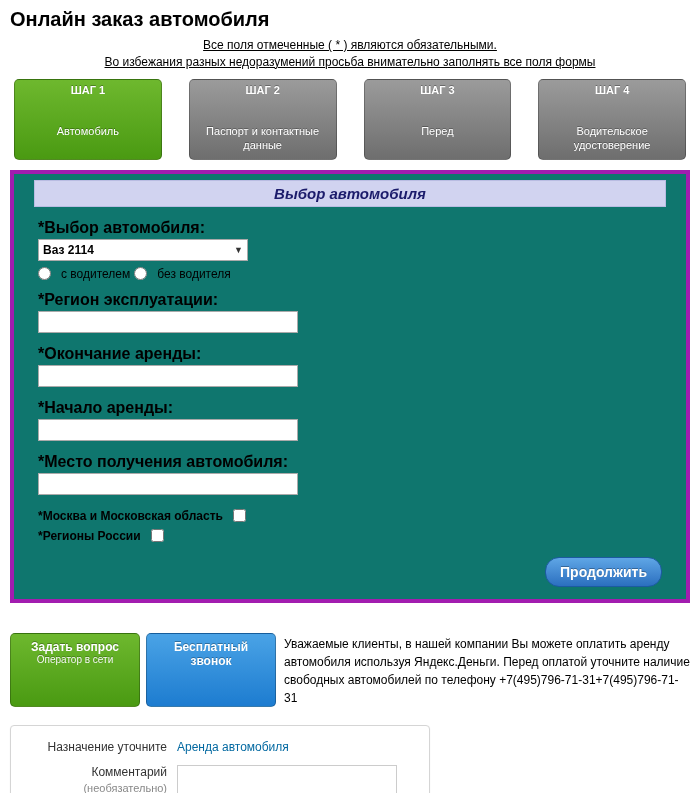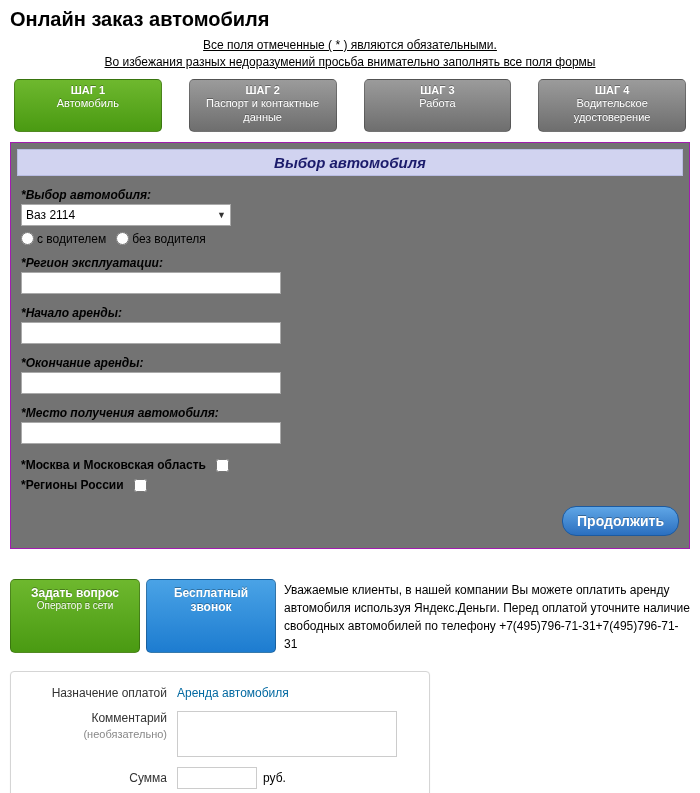--- a/index.html
+++ b/index.html
@@ -5,31 +5,31 @@
   * { box-sizing: border-box; margin: 0; padding: 0; }
   body { font-family: Arial, Helvetica, sans-serif; font-size: 12px; color: #000; background: #fff; width: 700px; }
   .page { padding: 8px 10px; }
   h1 { font-size: 20px; font-weight: bold; margin-bottom: 6px; }
   .note-block { text-align: center; font-size: 12px; margin-bottom: 8px; line-height: 1.4; text-decoration: underline; }
   .steps { display: flex; gap: 27px; margin-bottom: 10px; padding: 0 4px; }
   .step { flex: 1; text-align: center; color: #fff; font-size: 11px; font-weight: bold; padding: 4px 4px 6px; border-radius: 5px; line-height: 1.25; text-shadow: 0 -1px 0 rgba(0,0,0,0.3); border: 1px solid rgba(0,0,0,0.25); }
   .step.active { background: linear-gradient(#6eb82e,#4a9a12); }
   .step.inactive { background: linear-gradient(#9b9b9b,#6e6e6e); }
   .step .top { display:block; }
-  .step .bottom { display:block; font-weight: normal; font-size: 11px; }
-  .form-area { background: #737373; border: 1px solid #a21caf; padding: 0 0 12px; }
+  .step .bottom { display:block; font-weight: normal; font-size: 11px; margin-top: 28px; }
+  .form-area { background: #0f766e; border: 4px solid #a21caf; padding: 0 14px 12px; }
   .section-header { background: #d1d3f0; border: 1px solid #b9bce2; text-align: center; font-weight: bold; font-style: italic; font-size: 15px; color: #1b1b6b; padding: 4px 0; margin: 6px 6px 10px; }
   .field-row { padding: 2px 10px 4px; }
-  .field-label { font-size: 12px; font-weight: bold; display: block; margin-bottom: 2px; font-style: italic; }
-  .dropdown { width: 210px; height: 22px; border: 1px solid #aaa; background: #fff; font-size: 12px; padding: 0 4px; position: relative; display: flex; align-items: center; justify-content: space-between; }
+  .field-label { font-size: 16px; font-weight: bold; display: block; margin-bottom: 2px; }
+  .dropdown { width: 210px; height: 22px; border: 1px solid #aaa; background: #fff; font-size: 12px; padding: 0 4px; position: relative; display: flex; align-items: center; justify-content: space-between; font-weight: bold; }
   .dropdown .arrow { font-size: 9px; color:#333; }
   .radio-row { padding: 2px 10px 8px; font-size: 12px; display: flex; align-items: center; gap: 4px; }
-  .radio-row label { display:flex; align-items:center; gap:3px; margin-right:6px; }
+  .radio-row label { display:flex; align-items:center; gap:10px; margin-right:0; }
   .text-input { width: 260px; height: 22px; border: 1px solid #aaa; background: #fff; padding: 0 4px; font-size:12px; }
-  .check-row { padding: 2px 10px 4px; font-size: 12px; font-weight: bold; display: flex; align-items: flex-end; gap: 6px; }
+  .check-row { padding: 2px 10px 4px; font-size: 12px; font-weight: bold; display: flex; align-items: flex-start; gap: 6px; }
   .check-row input { margin-left: 4px; }
   .continue-wrap { text-align: right; padding: 10px 10px 0; }
   .btn-continue { background: linear-gradient(#5fa6e6,#2b6fbf); color:#fff; font-weight:bold; font-size:14px; border:1px solid #1c5aa0; border-radius:14px; padding:6px 14px; cursor:pointer; text-shadow:0 -1px 0 rgba(0,0,0,0.3); }
 
   .lower { display:flex; margin-top: 30px; gap: 8px; }
   .action-buttons { display:flex; gap: 6px; }
   .action-btn { width: 130px; text-align:center; color:#fff; border-radius:5px; padding:6px 4px 8px; border:1px solid rgba(0,0,0,0.25); text-shadow:0 -1px 0 rgba(0,0,0,0.3); line-height:1.2; font-size:11px; }
   .action-btn.green { background: linear-gradient(#6eb82e,#4a9a12); }
   .action-btn.blue { background: linear-gradient(#4aa3e6,#1d7cd0); }
   .action-btn .t1 { font-weight:bold; font-size:12px; display:block; }
@@ -62,21 +62,21 @@
     <div class="step active">
       <span class="top">ШАГ 1</span>
       <span class="bottom">Автомобиль</span>
     </div>
     <div class="step inactive">
       <span class="top">ШАГ 2</span>
       <span class="bottom">Паспорт и контактные данные</span>
     </div>
     <div class="step inactive">
       <span class="top">ШАГ 3</span>
-      <span class="bottom">Работа</span>
+      <span class="bottom">Перед</span>
     </div>
     <div class="step inactive">
       <span class="top">ШАГ 4</span>
       <span class="bottom">Водительское удостоверение</span>
     </div>
   </div>
 
   <div class="form-area">
     <div class="section-header">Выбор автомобиля</div>
 
@@ -98,26 +98,26 @@
         <span>без водителя</span>
       </label>
     </div>
 
     <div class="field-row">
       <span class="field-label">*Регион эксплуатации:</span>
       <input class="text-input" type="text" style="">
     </div>
 
     <div class="field-row" style="margin-top:6px;">
-      <span class="field-label">*Начало аренды:</span>
+      <span class="field-label">*Окончание аренды:</span>
       <input class="text-input" type="text" style="">
     </div>
 
     <div class="field-row" style="margin-top:6px;">
-      <span class="field-label">*Окончание аренды:</span>
+      <span class="field-label">*Начало аренды:</span>
       <input class="text-input" type="text" style="">
     </div>
 
     <div class="field-row" style="margin-top:6px;">
       <span class="field-label">*Место получения автомобиля:</span>
       <input class="text-input" type="text" style="">
     </div>
 
     <div class="check-row" style="margin-top:8px;">
       <span>*Москва и Московская область</span>
@@ -142,21 +142,21 @@
       <div class="action-btn blue">
         <span class="t1">Бесплатный</span>
         <span class="t2">звонок</span>
       </div>
     </div>
     <div class="info-text">Уважаемые клиенты, в нашей компании Вы можете оплатить аренду автомобиля используя Яндекс.Деньги. Перед оплатой уточните наличие свободных автомобилей по телефону +7(495)796-71-31+7(495)796-71-31</div>
   </div>
 
   <div class="payment-box">
     <div class="pay-row">
-      <div class="pay-label">Назначение оплатой</div>
+      <div class="pay-label">Назначение уточните</div>
       <div class="pay-value">Аренда автомобиля</div>
     </div>
     <div class="pay-row">
       <div class="pay-label">
         <span>Комментарий</span>
         <span class="hint">(необязательно)</span>
       </div>
       <textarea class="pay-textarea" style=""></textarea>
     </div>
     <div class="pay-row" style="align-items:center;">

